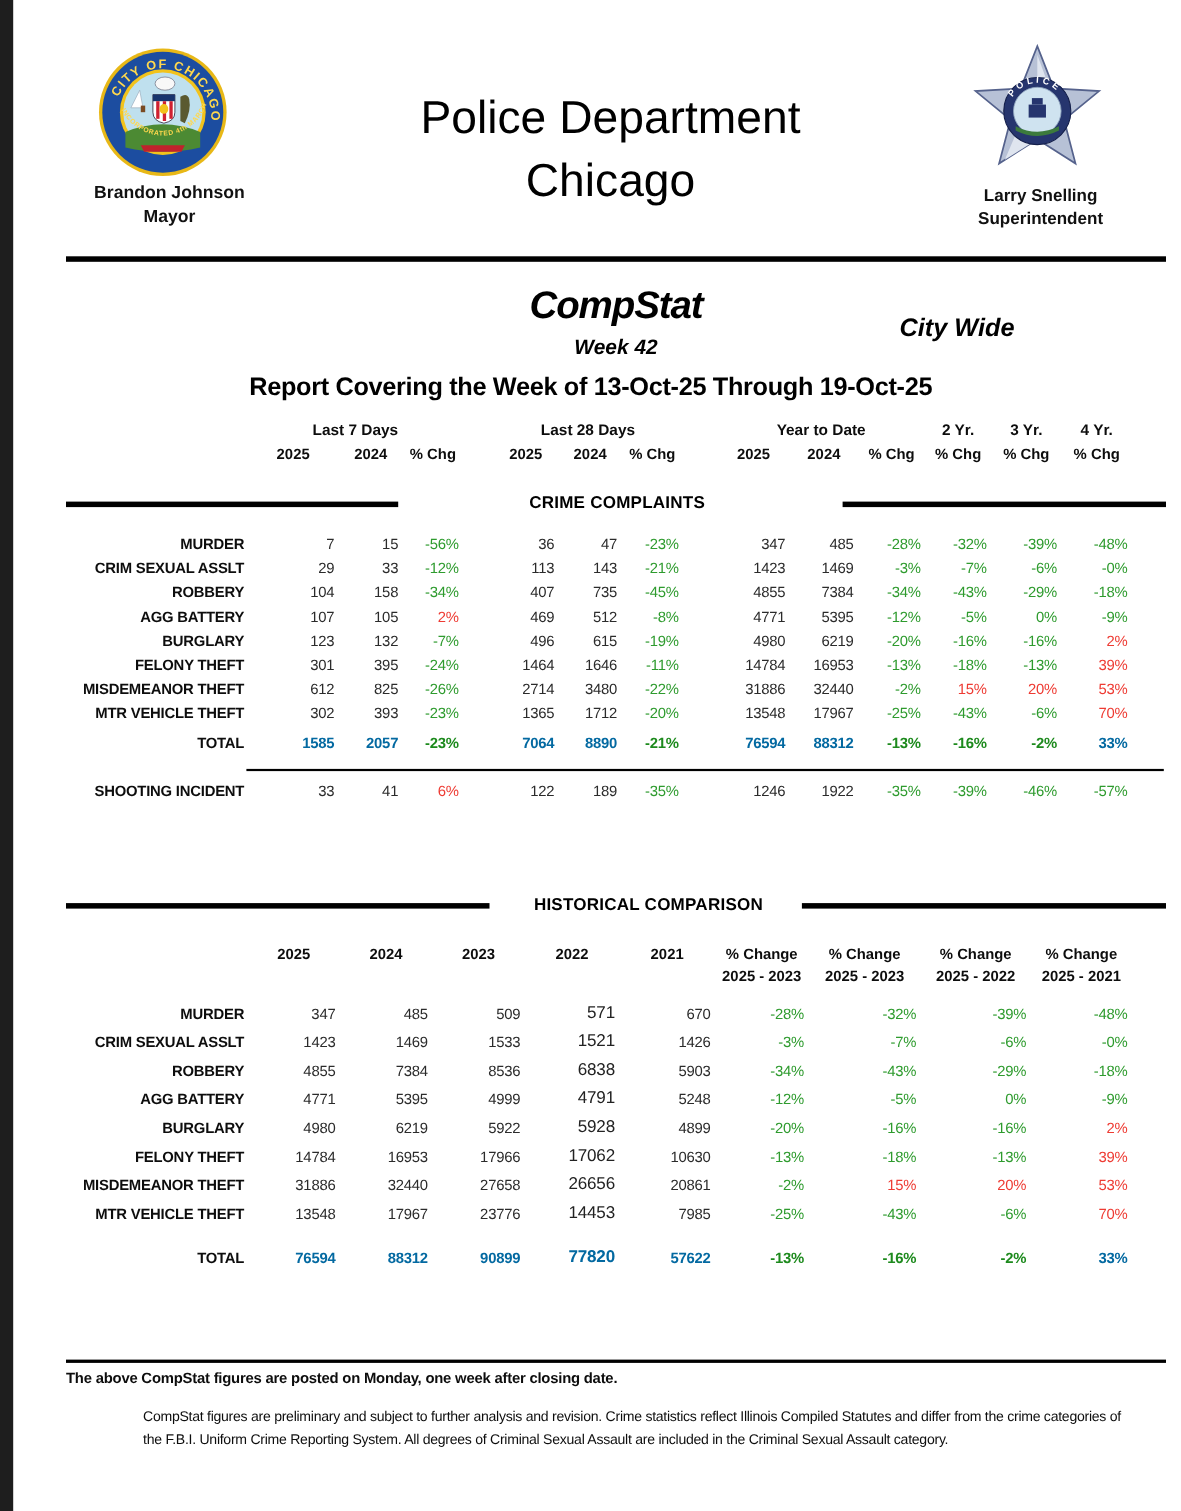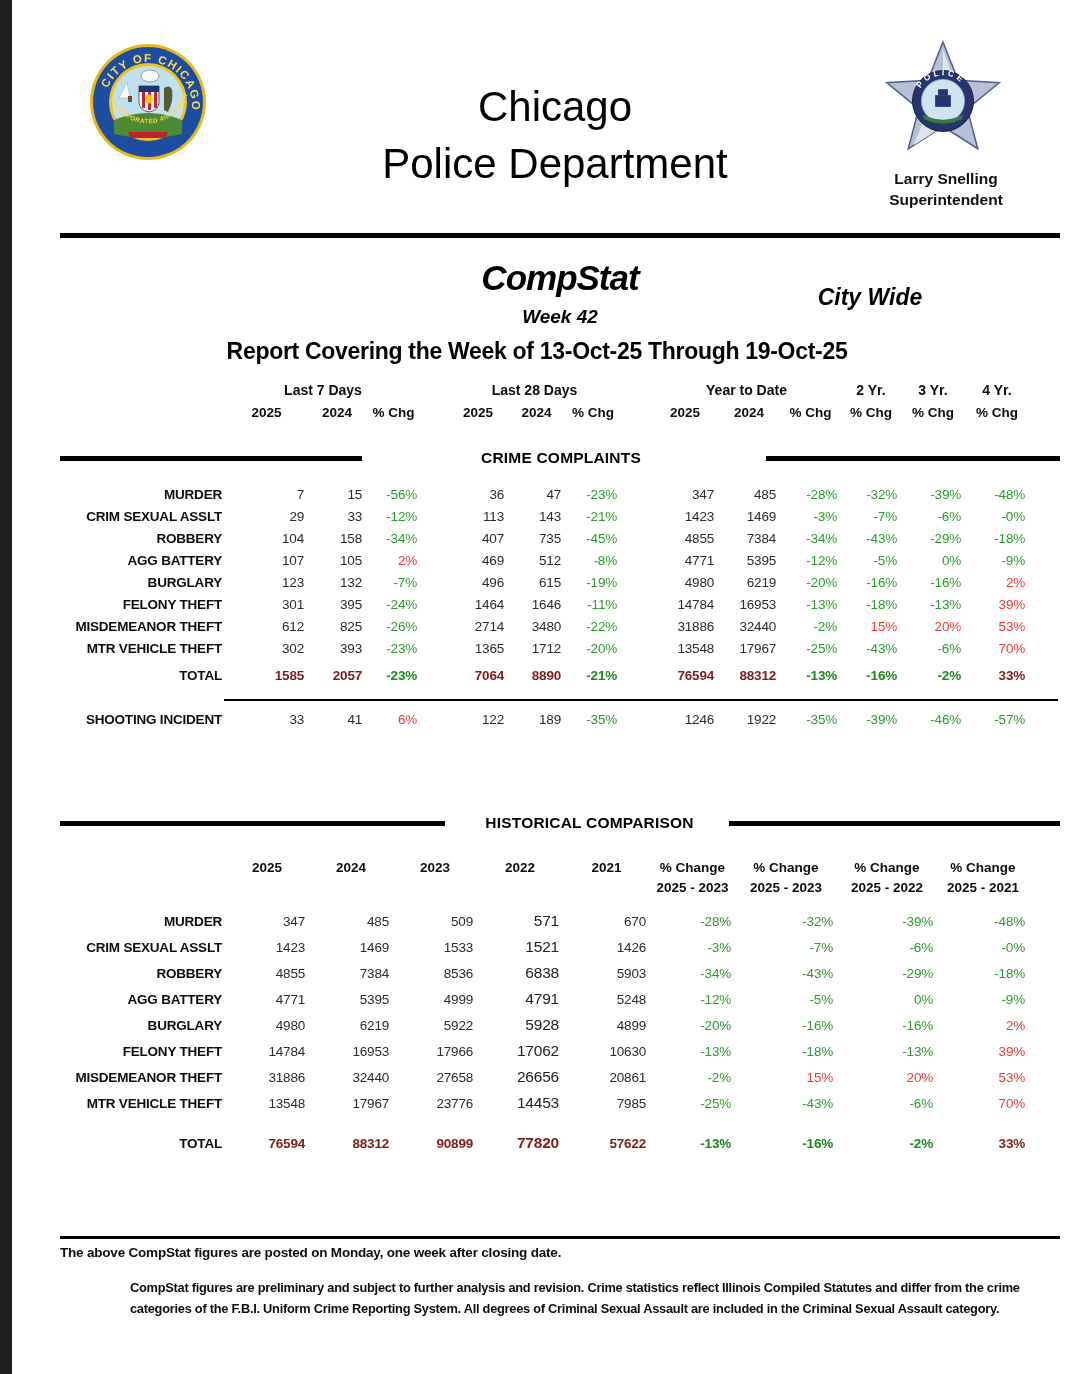--- a/index.html
+++ b/index.html
@@ -35,21 +35,21 @@
   
   .cgrid { display:grid; grid-template-columns:165px 83px 58px 55px 27px 60px 57px 56px 31px 66px 62px 61px 60px 64px 64px 31px; width:1000px; }
   .hgrid { display:grid; grid-template-columns:165px 84px 84px 84px 86px 87px 85px 102px 100px 92px 31px; width:1000px; }
   .trow  { height:22px; align-items:center; }
   .hrow  { height:26px; align-items:center; }
   .rlabel{ grid-column:1; text-align:right; padding-right:3px; font-weight:700; font-size:13.5px;
            letter-spacing:-0.2px; color:#0d0d0d; white-space:nowrap; }
   .num   { text-align:right; padding-right:4px; font-size:13.5px; color:#2b2b2b; letter-spacing:-0.2px; }
   .green { color:var(--green); }
   .red   { color:var(--red); }
-  .bold .num { font-weight:700; color:#7f1d1d; }
+  .bold .num { font-weight:700; color:#0369a1; }
   .bold .green { color:#1d8a1d; }
   .y22   { font-size:15.5px; color:#222; }
 
   .ghead, .shead { text-align:center; font-weight:700; color:#0d0d0d; white-space:nowrap; }
   .ghead { font-size:14px; }
   .shead { font-size:13.5px; }
   .crime-head-1 { position:absolute; left:60px; top:382px; }
   .crime-head-2 { position:absolute; left:60px; top:405px; }
   .crime-rows   { position:absolute; left:60px; top:483px; }
   .crime-total  { position:absolute; left:60px; top:664px; }
@@ -70,21 +70,21 @@
 
   .hist-head { position:absolute; left:60px; top:858px; }
   .hist-head .two { line-height:20px; }
   .hist-rows { position:absolute; left:60px; top:908px; }
   .hist-total{ position:absolute; left:60px; top:1130px; }
 
   
   .posted { position:absolute; left:60px; top:1245px; width:1000px; 
             font-weight:700; font-size:13.5px; letter-spacing:-0.2px; color:#0d0d0d; }
   .disclaimer { position:absolute; left:130px; top:1278px; width:896px;
-            font-weight:700; font-size:12.8px; line-height:1.62; letter-spacing:-0.25px; color:#0d0d0d; }
+            font-weight:400; font-size:12.8px; line-height:1.62; letter-spacing:-0.25px; color:#0d0d0d; }
 </style>
 </head>
 <body>
 
 <div class="page">
   <div class="edge-bar"></div>
 
   <svg class="seal" width="120" height="120" viewBox="0 0 120 120">
     <circle cx="60" cy="60" r="58" fill="#e8b817"></circle>
     <circle cx="60" cy="60" r="55" fill="#1c4da0"></circle>
@@ -108,24 +108,28 @@
       <path id="sealTop" d="M 16,64 A 44,44 0 0 1 104,64"></path>
       <path id="sealBot" d="M 20,52 A 42,42 0 0 0 100,52"></path>
     </defs>
     <text font-size="11.5" font-weight="bold" fill="#ffd84d" letter-spacing="1.5" font-family="Liberation Sans, sans-serif">
       <textPath href="#sealTop" startOffset="13%">CITY OF CHICAGO</textPath>
     </text>
     <text font-size="6.2" font-weight="bold" fill="#ffd84d" letter-spacing="0.6" font-family="Liberation Sans, sans-serif">
       <textPath href="#sealBot" startOffset="6%">INCORPORATED 4th MARCH 1837</textPath>
     </text>
   </svg>
+  <div class="official mayor">
+    <div>Brandon Johnson</div>
+    <div>Mayor</div>
+  </div>
 
   <div class="dept-title">
+    <div>Police Department</div>
     <div>Chicago</div>
-    <div>Police Department</div>
   </div>
 
   <svg class="star" width="122" height="120" viewBox="0 0 120 122">
     <path d="M60,2 L75.3,41 L117.1,43.5 L84.7,70 L95.3,110.5 L60,88 L24.7,110.5 L35.3,70 L2.9,43.5 L44.7,41 Z" fill="#b7c1d6" stroke="#55628c" stroke-width="1.6"></path>
     <path d="M60,10 L71,40 L60,36 Z" fill="#dfe5ef"></path>
     <path d="M60,88 L30,107 L45,72 Z" fill="#dfe5ef"></path>
     <circle cx="60" cy="62" r="31" fill="#26356e" stroke="#141f4a" stroke-width="1"></circle>
     <circle cx="60" cy="62" r="22" fill="#cfe3f0" stroke="#8fa3bd" stroke-width="0.8"></circle>
     <rect x="52" y="56" width="16" height="12" fill="#26356e"></rect>
     <rect x="55" y="50" width="10" height="6" fill="#26356e"></rect>

